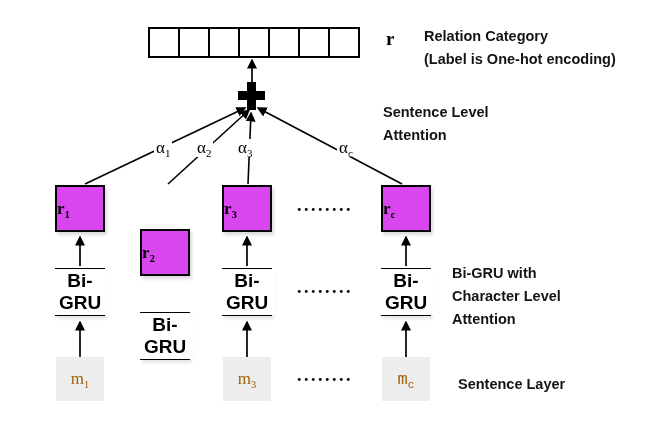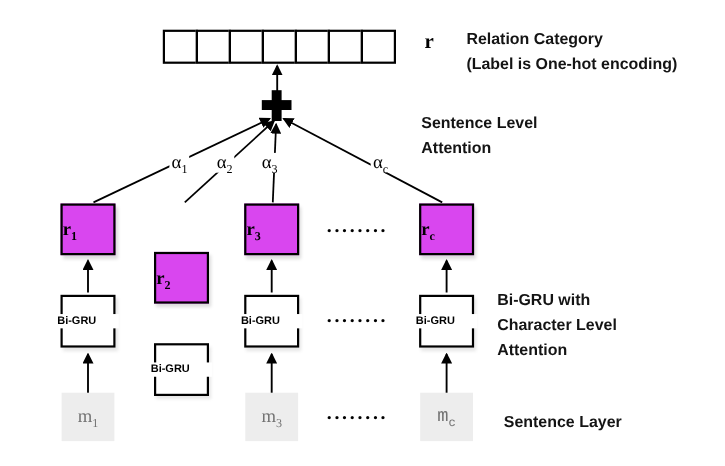--- a/index.html
+++ b/index.html
@@ -14,25 +14,25 @@
   .onehot .cell:first-child{margin-left:0;}
 
   
   .rbox{position:absolute;top:185px;width:50px;height:47px;border:2px solid #000;
         background:#d946ef;box-sizing:border-box;display:flex;align-items:center;justify-content:flex-start;
         z-index:2;box-shadow:2px 3px 3px rgba(0,0,0,0.14);
         font-family:"Liberation Serif",serif;font-weight:bold;font-size:17px;color:#000;}
   .grubox{position:absolute;top:268px;width:50px;height:48px;border:2px solid #000;
         background:#fff;box-sizing:border-box;z-index:2;box-shadow:2px 3px 3px rgba(0,0,0,0.10);}
   .grubox .gru-label{position:absolute;left:-5px;right:-5px;top:50%;transform:translateY(-50%);
-        background:#fff;font-weight:bold;font-size:10px;color:#000;
+        background:#fff;text-align:center;font-weight:bold;font-size:19px;color:#000;
         font-family:"Liberation Sans",sans-serif;padding:1px 0;}
   .mbox{position:absolute;top:357px;width:48px;height:44px;background:#ededed;
         display:flex;align-items:center;justify-content:center;z-index:2;
-        font-family:"Liberation Serif",serif;font-size:17px;color:#737373;}
+        font-family:"Liberation Serif",serif;font-size:17px;color:#a16207;}
   .c1{left:55px;} .c2{left:140px;margin-top:44px;} .c3{left:222px;} .c4{left:381px;}
   .mbox.c1{left:56px;} .mbox.c2{left:141px;} .mbox.c3{left:223px;} .mbox.c4{left:382px;font-family:Liberation Mono, monospace;}
   sub{font-size:11px;line-height:0;}
 
   
   .alpha{position:absolute;top:139px;z-index:3;background:#fff;padding:0 2px;
          font-family:"Liberation Serif",serif;font-size:17px;color:#000;line-height:1.05;}
   .a1{left:154px;} .a2{left:195px;} .a3{left:236px;} .a4{left:312px;margin-left:25px;}
 
   

